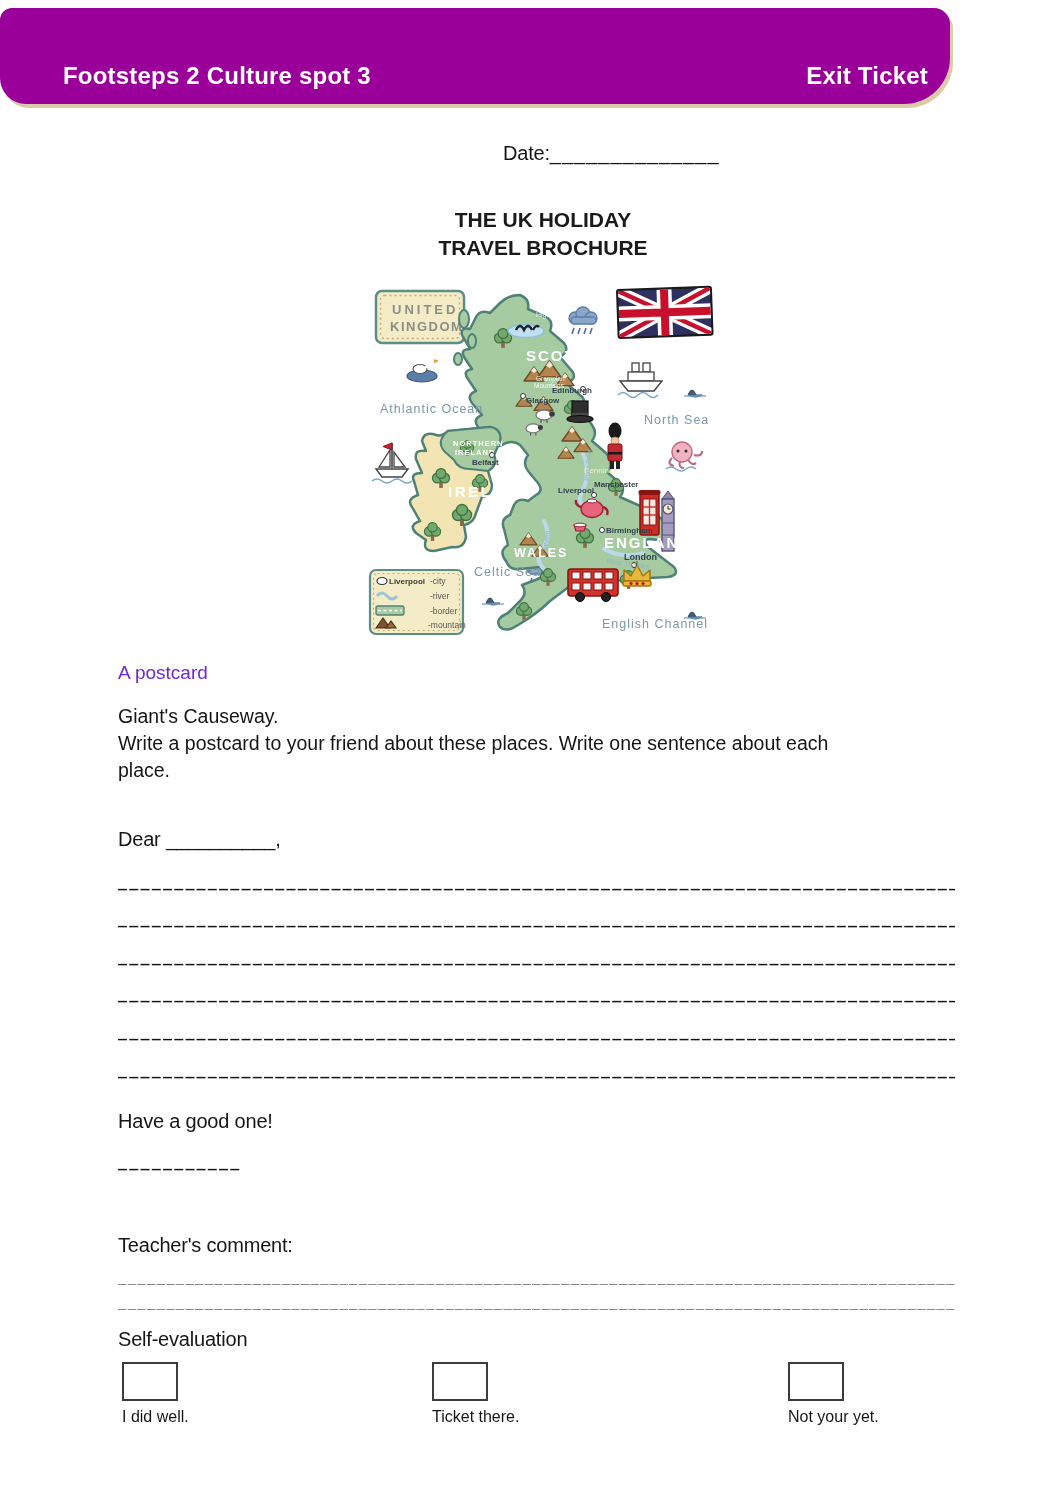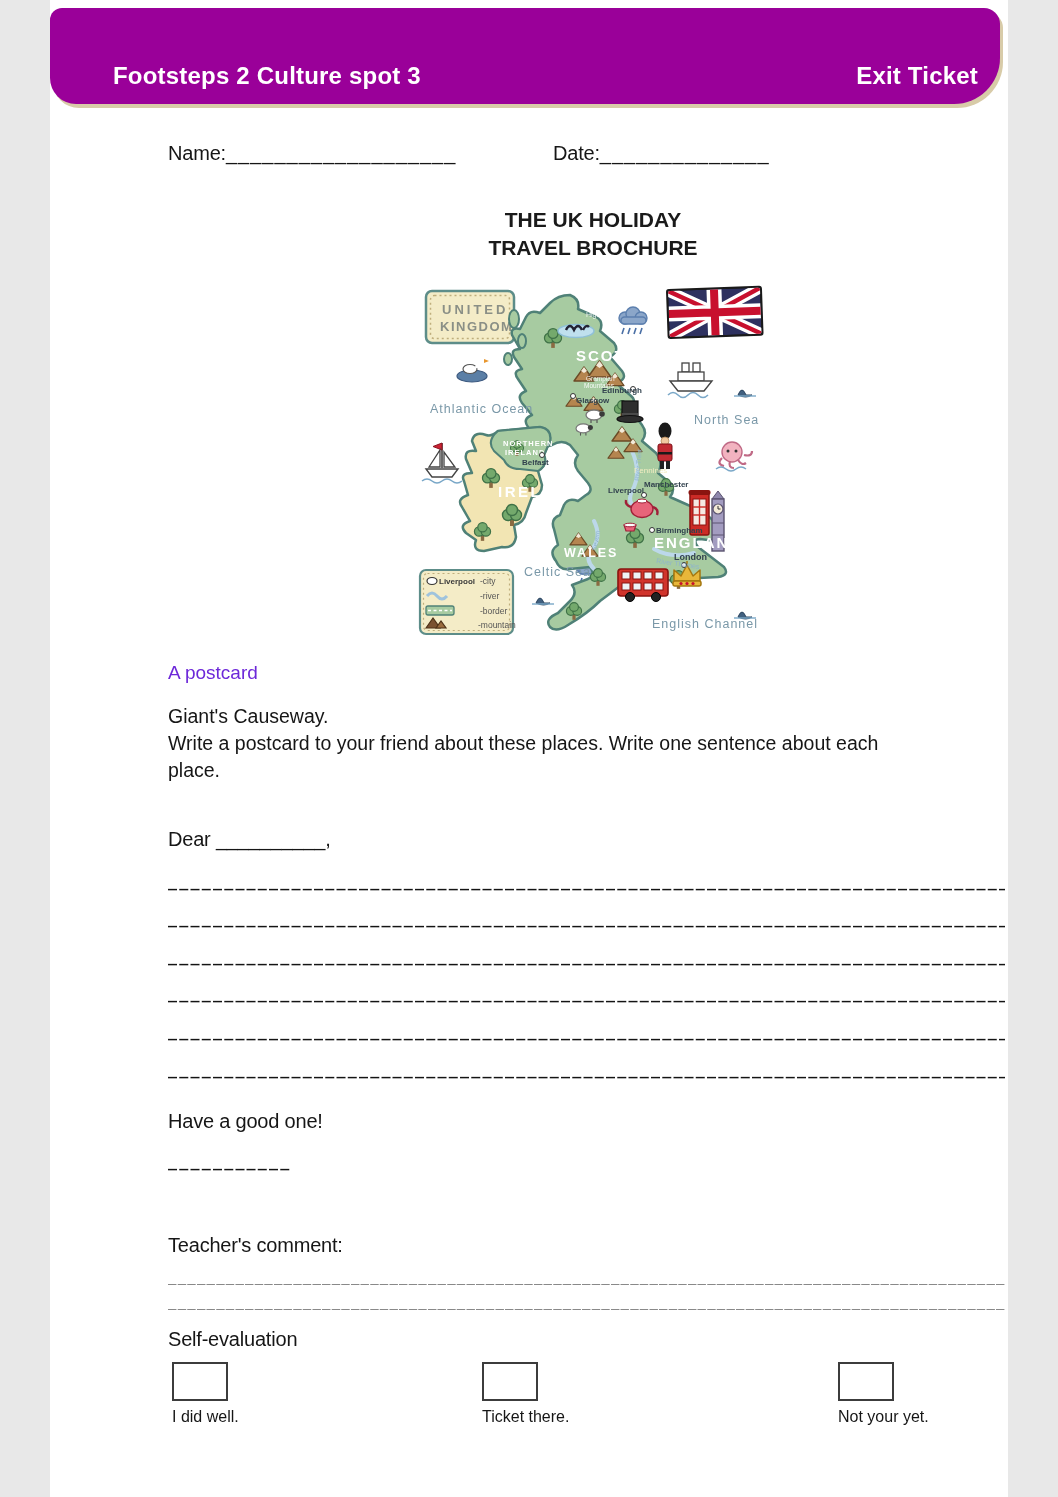--- a/index.html
+++ b/index.html
@@ -1,16 +1,16 @@
 <!DOCTYPE html>
 <html><head>
 <meta charset="utf-8">
 <style>
   html,body{margin:0;padding:0;background:#e8e8e8;}
-  #page{position:relative;width:958px;height:1497px;background:#ffffff;margin:0 auto;
+  #page{position:relative;width:1058px;height:1497px;background:#ffffff;margin:0 auto;
         font-family:"Liberation Sans",sans-serif;color:#141414;overflow:hidden;}
   .abs{position:absolute;}
 
   
   #hdr{left:0;top:8px;width:950px;height:96px;background:#9a0099;
        border-radius:12px 16px 46px 26px;box-shadow:3px 4px 0 #d8cba8;}
   #hdr .t{position:absolute;bottom:14px;color:#fff;font-weight:bold;font-size:24px;letter-spacing:.2px;}
   #hdr .t.l{left:63px;}
   #hdr .t.r{right:22px;}
 
@@ -43,23 +43,20 @@
 </head>
 <body>
 
 <div id="page">
 
   <div id="hdr" class="abs">
     <span class="t l">Footsteps 2 Culture spot 3</span>
     <span class="t r">Exit Ticket</span>
   </div>
 
-  <div class="abs bodytxt" style="left:118px;top:142px;">
-    <span>Name:</span><span class="blank">___________________</span>
-  </div>
   <div class="abs bodytxt" style="left:503px;top:142px;">
     <span>Date:</span><span class="blank">______________</span>
   </div>
 
   <div id="titleblk" class="abs">
     <div>THE UK HOLIDAY</div>
     <div>TRAVEL BROCHURE</div>
   </div>
 
   <div id="map" class="abs">

